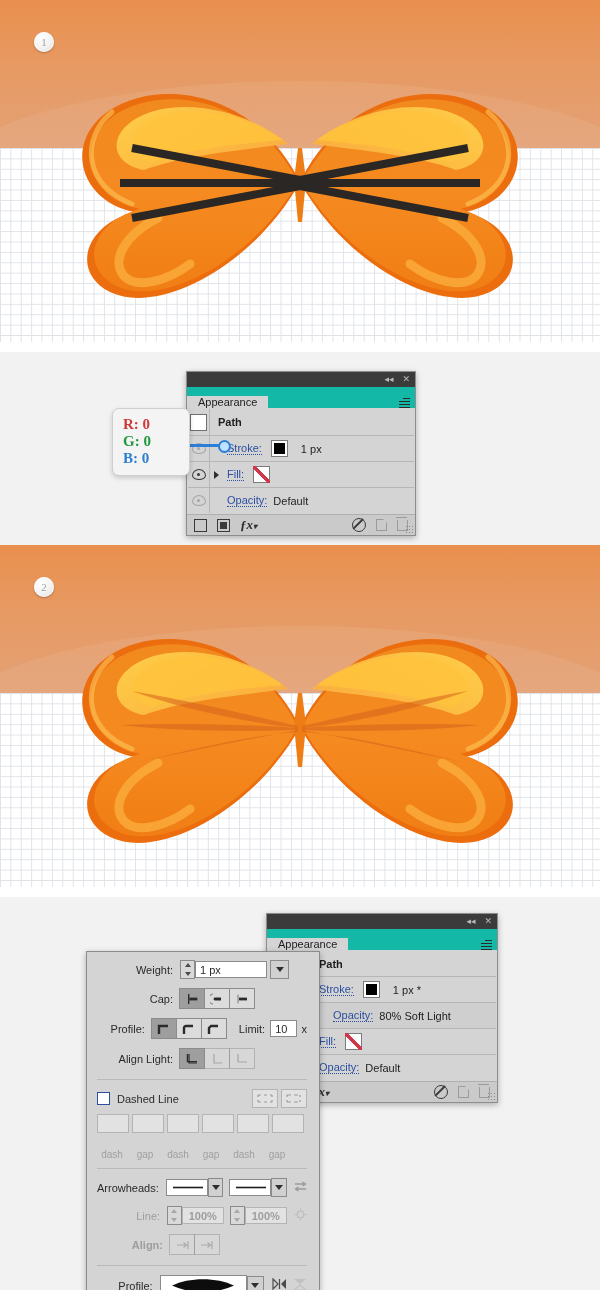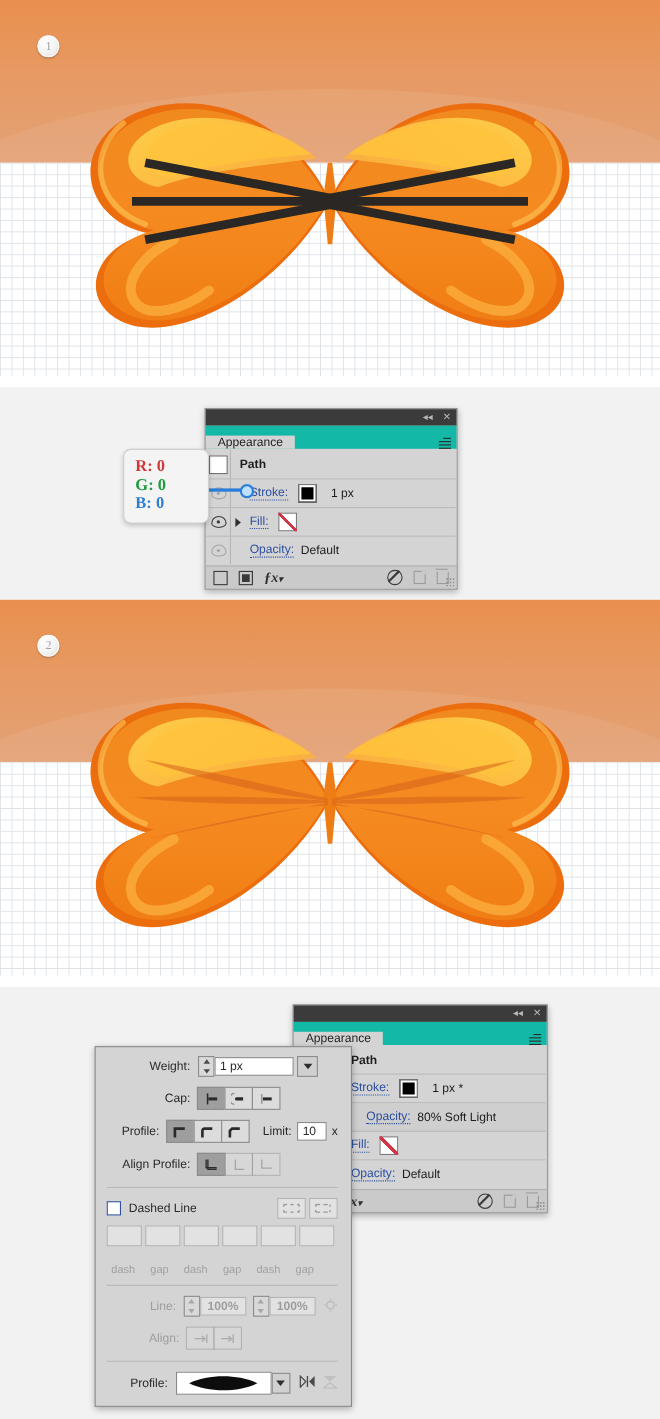--- a/index.html
+++ b/index.html
@@ -394,21 +394,21 @@
               <path d="M3 11 V5 L5 3 H12" fill="none" stroke="#2b2b2b" stroke-width="2.4"></path>
             </svg>
         </span>
       </span>
       <span style="margin-left:12px;">Limit:</span>
       <span class="txtbox" style="width:36px;margin-left:5px;">10</span>
       <span style="margin-left:5px;">x</span>
     </div>
 
     <div class="srow">
-      <span class="slab">Align Profile:</span>
+      <span class="slab">Align Light:</span>
       <span class="btng">
         <span class="bt on">
           <svg width="15" height="12">
               <path d="M4 1 V10 H12" fill="none" stroke="#2b2b2b" stroke-width="1.2"></path>
               <path d="M2.4 1 V8.6 H12" fill="none" stroke="#2b2b2b" stroke-width="1.2"></path>
             </svg>
         </span>
         <span class="bt dim">
           <svg width="15" height="12">
               <path d="M4 1 V10 H12" fill="none" stroke="#6f6f6f" stroke-width="1.2"></path>
@@ -452,20 +452,45 @@
       <span class="dashlab" style="width:30px;">dash</span>
       <span class="dashlab" style="width:30px;">gap</span>
       <span class="dashlab" style="width:30px;">dash</span>
       <span class="dashlab" style="width:30px;">gap</span>
       <span class="dashlab" style="width:30px;">dash</span>
       <span class="dashlab" style="width:30px;">gap</span>
     </div>
 
     <div class="sep" style="margin-top:4px;"></div>
 
+    <div class="srow">
+      <span class="slab" style="width:66px;">Arrowheads:</span>
+      <span class="txtbox" style="width:42px;justify-content:center;">
+        <svg width="34" height="7">
+            <line x1="2" y1="3.5" x2="32" y2="3.5" stroke="#1d1d1d" stroke-width="1.6"></line>
+          </svg>
+      </span>
+      <span class="ddarrow">
+          <i></i>
+        </span>
+      <span class="txtbox" style="width:42px;margin-left:6px;justify-content:center;">
+        <svg width="34" height="7">
+            <line x1="2" y1="3.5" x2="32" y2="3.5" stroke="#1d1d1d" stroke-width="1.6"></line>
+          </svg>
+      </span>
+      <span class="ddarrow">
+          <i></i>
+        </span>
+      <span style="margin-left:7px;">
+        <svg width="13" height="11">
+            <path d="M1 3 H11 M8.5 1 L11.5 3 L8.5 5" fill="none" stroke="#9a9a9a" stroke-width="1.3"></path>
+            <path d="M12 8 H2 M4.5 6 L1.5 8 L4.5 10" fill="none" stroke="#9a9a9a" stroke-width="1.3"></path>
+          </svg>
+      </span>
+    </div>
 
     <div class="srow">
       <span class="slab dim" style="width:66px;">Line:</span>
       <span class="stepper dim">
           <i class="up"></i>
           <i class="dn"></i>
         </span>
       <span class="txtbox dim" style="width:44px;justify-content:center;">100%</span>
       <span class="stepper dim" style="margin-left:6px;">
           <i class="up"></i>
@@ -474,21 +499,21 @@
       <span class="txtbox dim" style="width:44px;justify-content:center;">100%</span>
       <span style="margin-left:7px;">
         <svg width="13" height="13">
             <circle cx="6.5" cy="6.5" r="3.4" fill="none" stroke="#bdbdbd" stroke-width="1.3"></circle>
             <path d="M6.5 0.5 V2 M6.5 11 V12.5 M0.5 6.5 H2 M11 6.5 H12.5" stroke="#bdbdbd" stroke-width="1.2"></path>
           </svg>
       </span>
     </div>
 
     <div class="srow">
-      <span class="slab dim" style="width:66px;">Align:</span>
+      <span class="slab dim" style="width:66px;font-weight:bold;">Align:</span>
       <span class="btng">
         <span class="bt dim">
           <svg width="15" height="12">
               <path d="M2 6 H11 M8.5 3.5 L11.5 6 L8.5 8.5 M13 2 V10" fill="none" stroke="#7b7b7b" stroke-width="1.2"></path>
             </svg>
         </span>
         <span class="bt dim">
           <svg width="15" height="12">
               <path d="M1 6 H10 M7.5 3.5 L10.5 6 L7.5 8.5 M12 2 V10" fill="none" stroke="#7b7b7b" stroke-width="1.2"></path>
             </svg>

